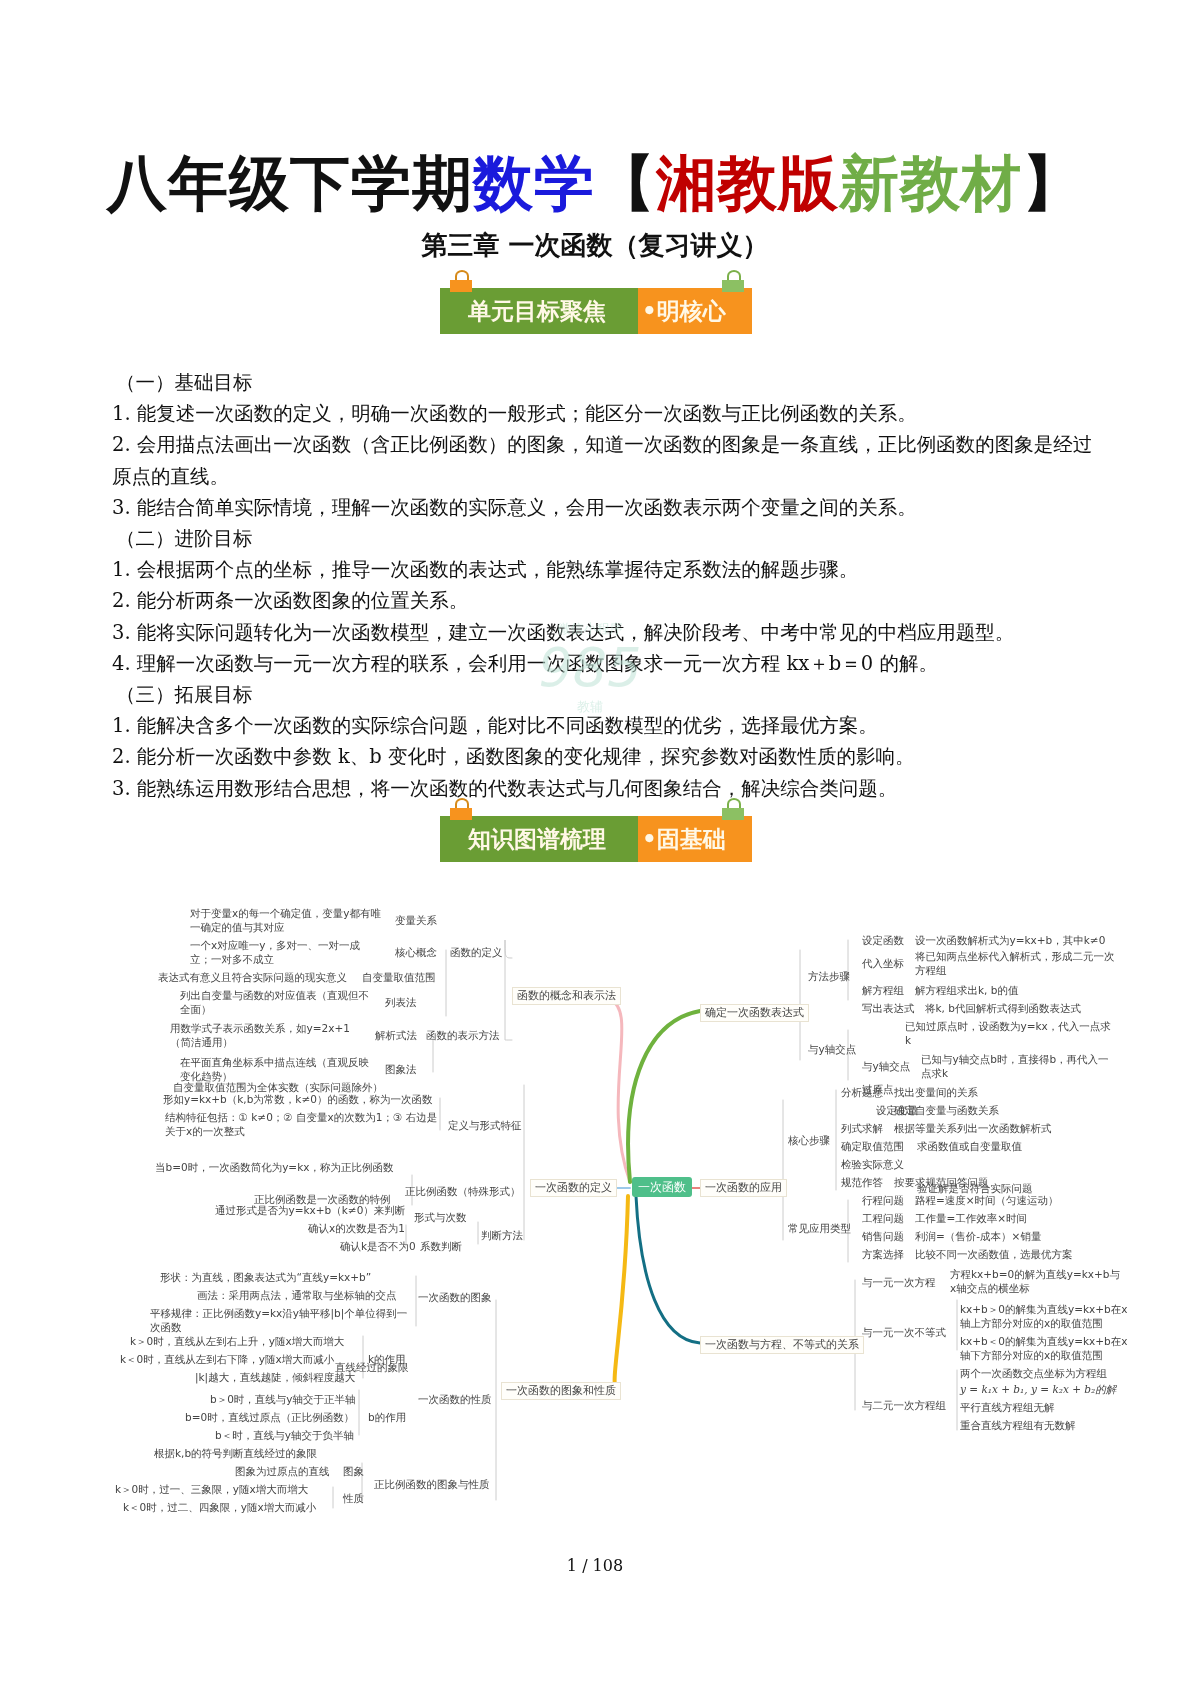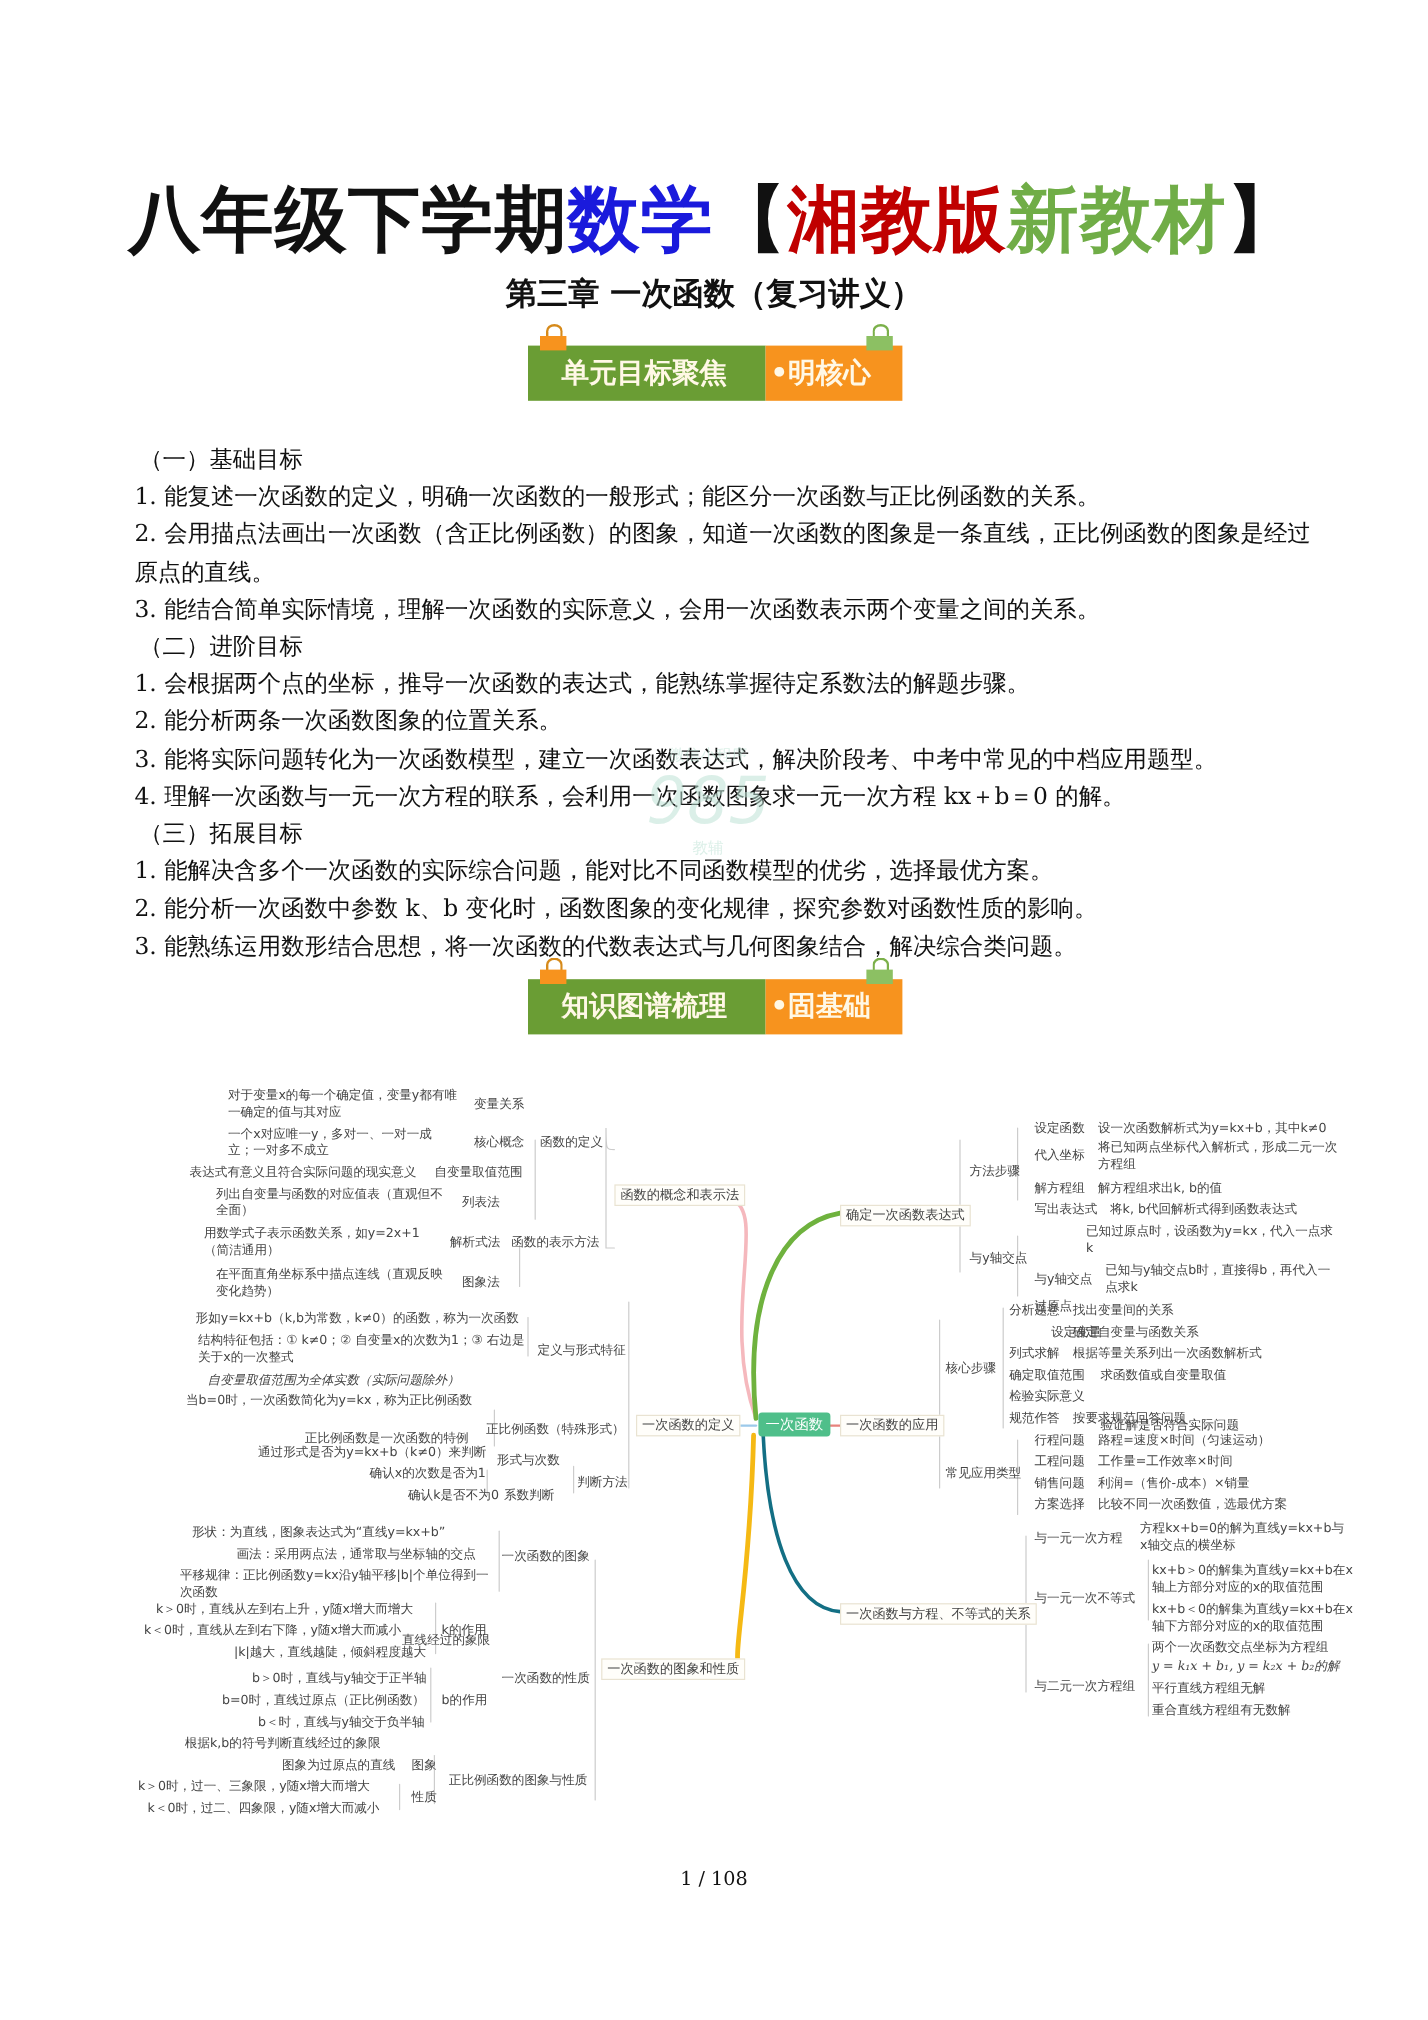--- a/index.html
+++ b/index.html
@@ -147,21 +147,21 @@
   <div class="mm wr" style="left:180px;top:988px;width:196px;">列出自变量与函数的对应值表（直观但不全面）</div>
   <div class="mm" style="left:375px;top:1028px;">解析式法</div>
   <div class="mm wr" style="left:170px;top:1021px;width:190px;">用数学式子表示函数关系，如y=2x+1（简洁通用）</div>
   <div class="mm" style="left:385px;top:1062px;">图象法</div>
   <div class="mm wr" style="left:180px;top:1055px;width:196px;">在平面直角坐标系中描点连线（直观反映变化趋势）</div>
 
   <div class="mm node" style="left:530px;top:1179px;">一次函数的定义</div>
   <div class="mm" style="left:448px;top:1118px;">定义与形式特征</div>
   <div class="mm" style="left:163px;top:1092px;">形如y=kx+b（k,b为常数，k≠0）的函数，称为一次函数</div>
   <div class="mm wr" style="left:165px;top:1110px;width:274px;">结构特征包括：① k≠0；② 自变量x的次数为1；③ 右边是关于x的一次整式</div>
-  <div class="mm" style="left:173px;top:1143px;font-style:italic;">自变量取值范围为全体实数（实际问题除外）</div>
+  <div class="mm" style="left:173px;top:1080px;">自变量取值范围为全体实数（实际问题除外）</div>
   <div class="mm" style="left:405px;top:1184px;">正比例函数（特殊形式）</div>
   <div class="mm wr" style="left:155px;top:1160px;width:240px;">当b=0时，一次函数简化为y=kx，称为正比例函数</div>
   <div class="mm" style="left:254px;top:1192px;">正比例函数是一次函数的特例</div>
   <div class="mm" style="left:481px;top:1228px;">判断方法</div>
   <div class="mm" style="left:414px;top:1210px;">形式与次数</div>
   <div class="mm" style="left:215px;top:1203px;">通过形式是否为y=kx+b（k≠0）来判断</div>
   <div class="mm" style="left:308px;top:1221px;">确认x的次数是否为1</div>
   <div class="mm" style="left:420px;top:1239px;">系数判断</div>
   <div class="mm" style="left:340px;top:1239px;">确认k是否不为0</div>
 

